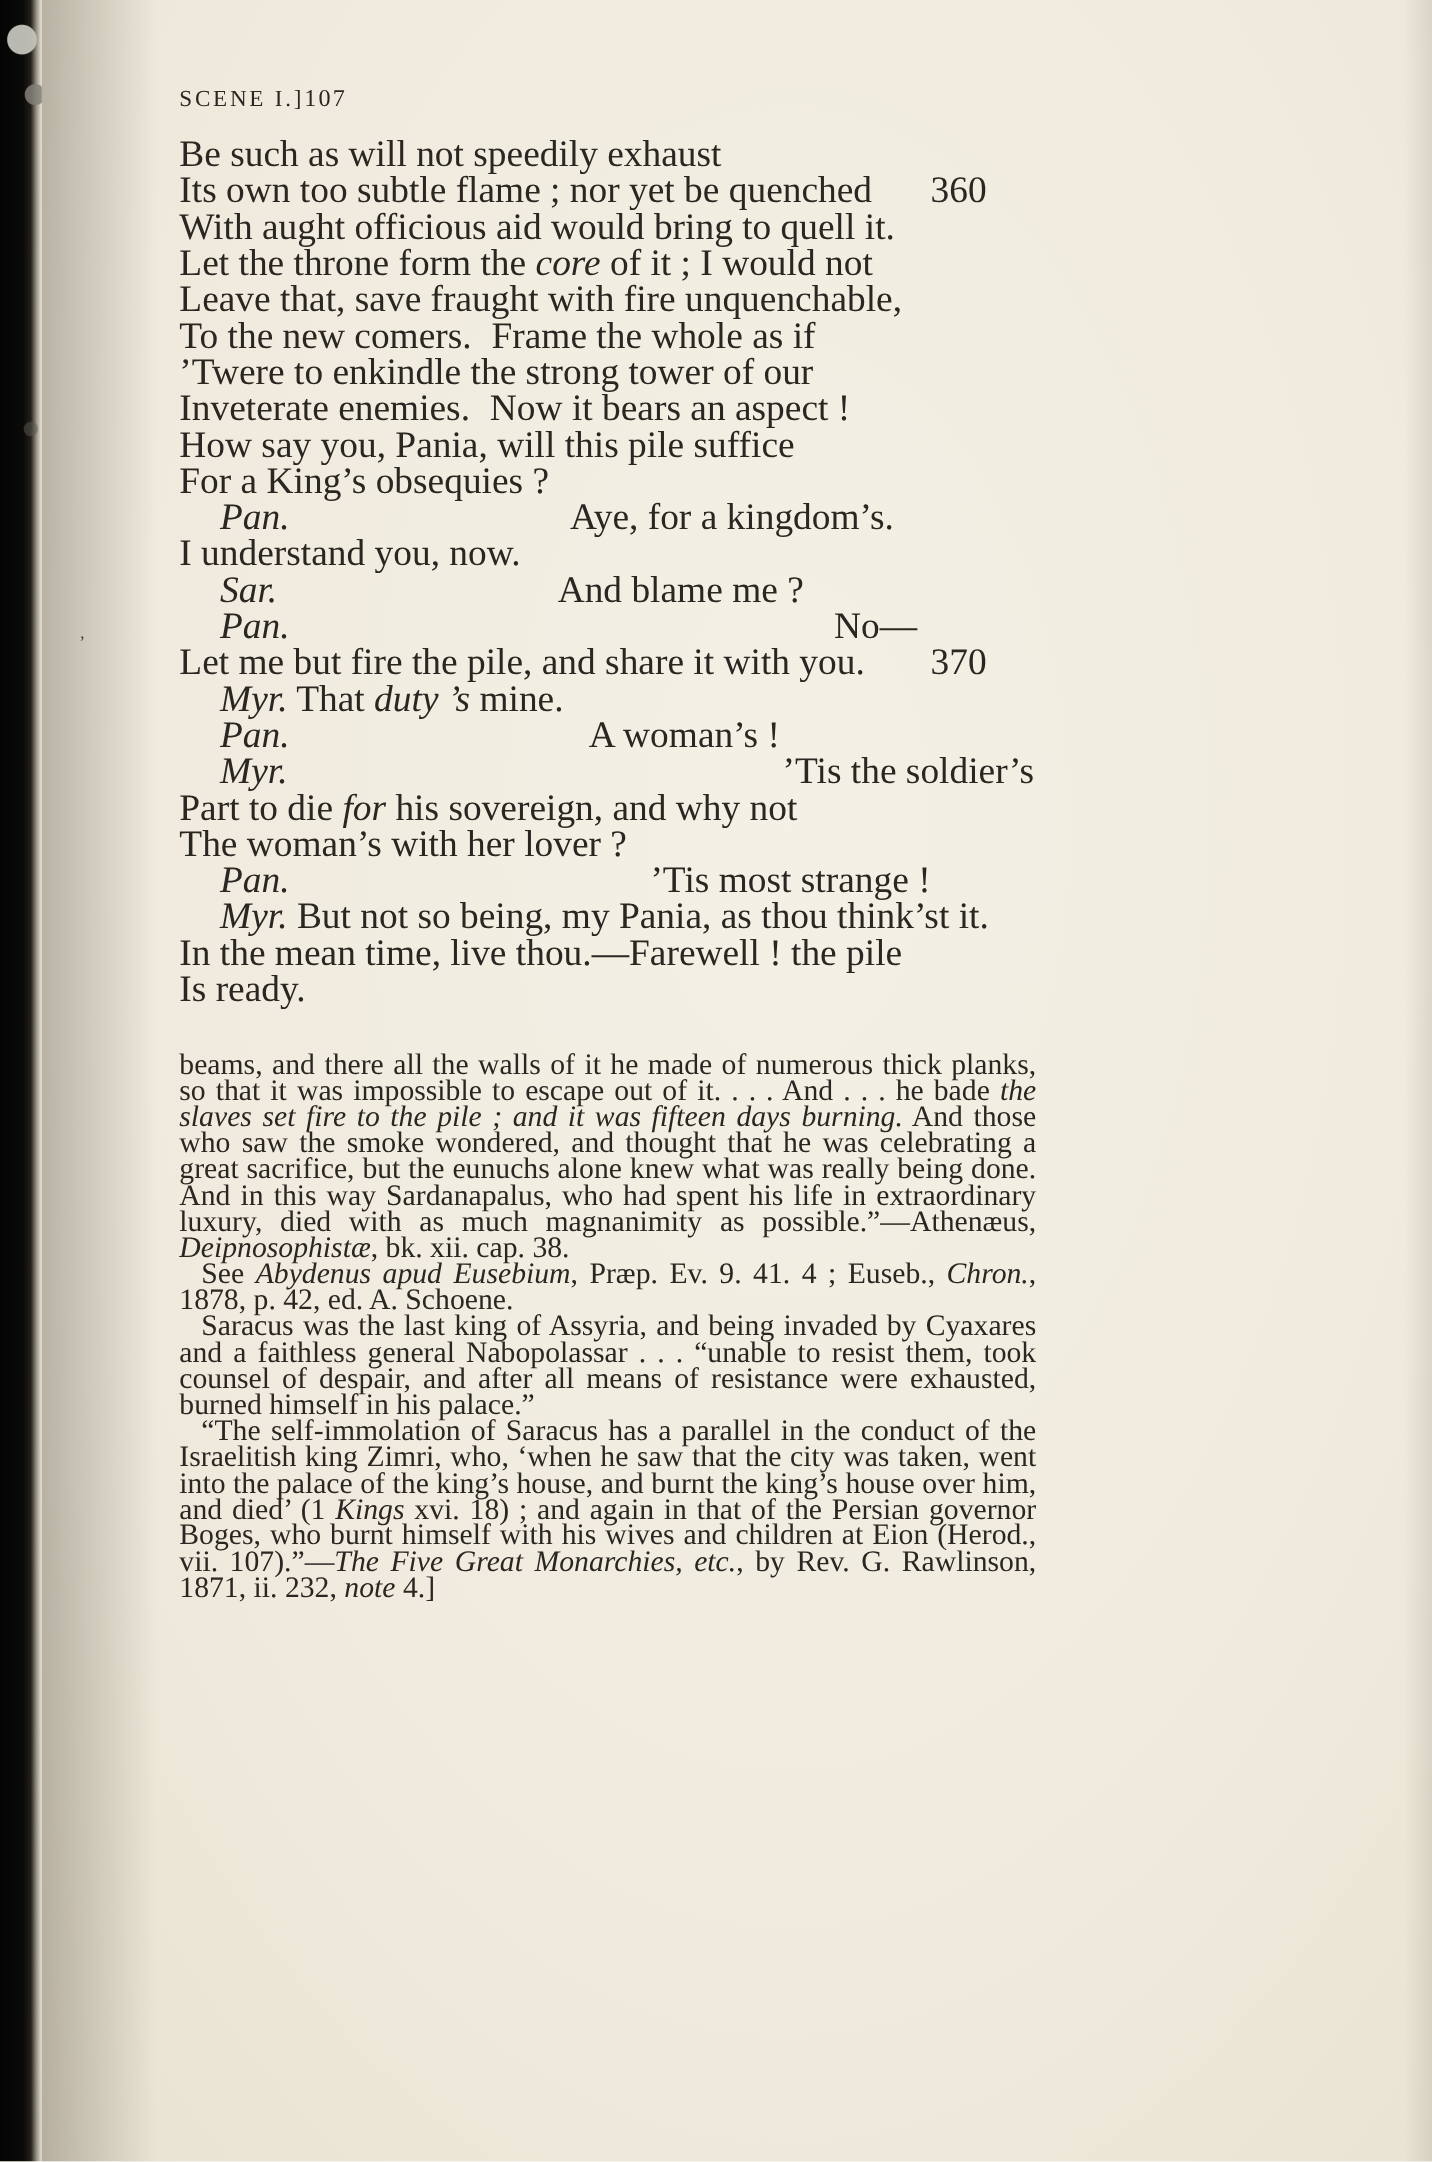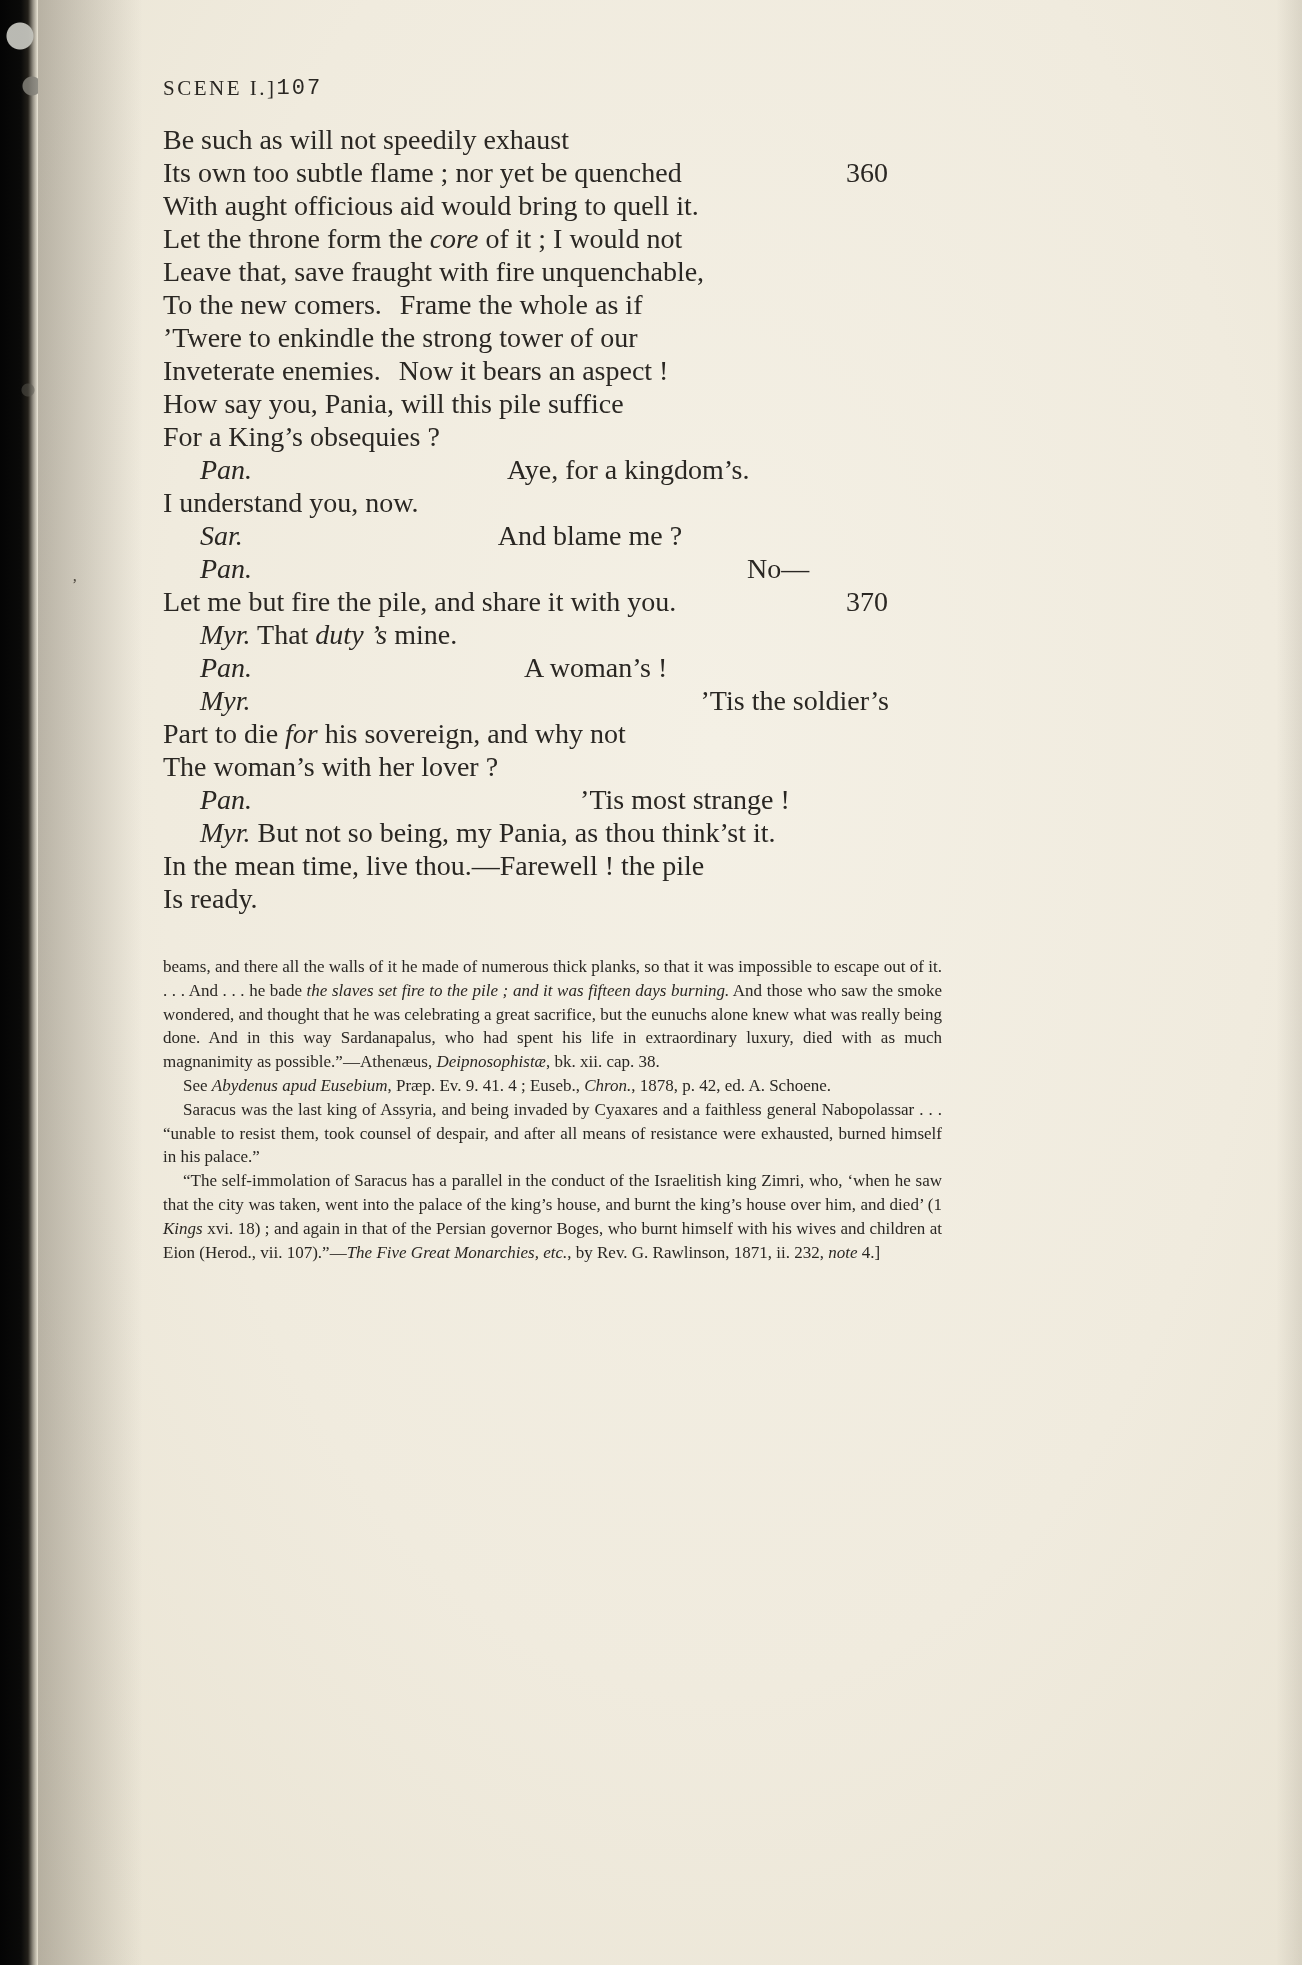--- a/index.html
+++ b/index.html
@@ -26,30 +26,30 @@
     position:absolute;right:0;top:0;bottom:0;width:26px;
     background:linear-gradient(to left, rgba(48,40,28,0.10), rgba(48,40,28,0));
   }
   .mark{position:absolute;left:72px;top:576px;font-size:16px;color:#4a453c;}
 
   .page{position:absolute;left:163px;top:76px;width:779px;}
 
   .header{display:flex;align-items:flex-end;font-size:21px;letter-spacing:2.5px;}
   .header .scene{flex:0 0 auto;}
   .header .title{flex:1;text-align:center;letter-spacing:3px;}
-  .header .pageno{flex:0 0 auto;font-size:22px;letter-spacing:2px;font-family:Liberation Mono, monospace;}
+  .header .pageno{flex:0 0 auto;font-size:22px;letter-spacing:2px;}
 
-  .verse{margin-top:22px;font-size:28px;line-height:33px;}
+  .verse{margin-top:22px;font-size:34px;line-height:33px;}
   .verse-line{position:relative;white-space:nowrap;}
   .verse-line.indent{padding-left:37px;}
   .it{font-style:italic;}
   .gap{display:inline-block;}
   .line-num{position:absolute;left:683px;top:0;}
 
-  .footnotes{margin-top:40px;font-size:17px;line-height:23.8px;text-align:justify;}
+  .footnotes{margin-top:40px;font-size:27px;line-height:23.8px;text-align:justify;}
   .footnotes p{margin:0;}
   .footnotes p.ind{text-indent:20px;}
 </style>
 </head>
 <body>
 
 <div class="spine"></div>
 <div class="spine-shadow"></div>
 <div class="right-shade"></div>
 <span class="mark">’</span>

